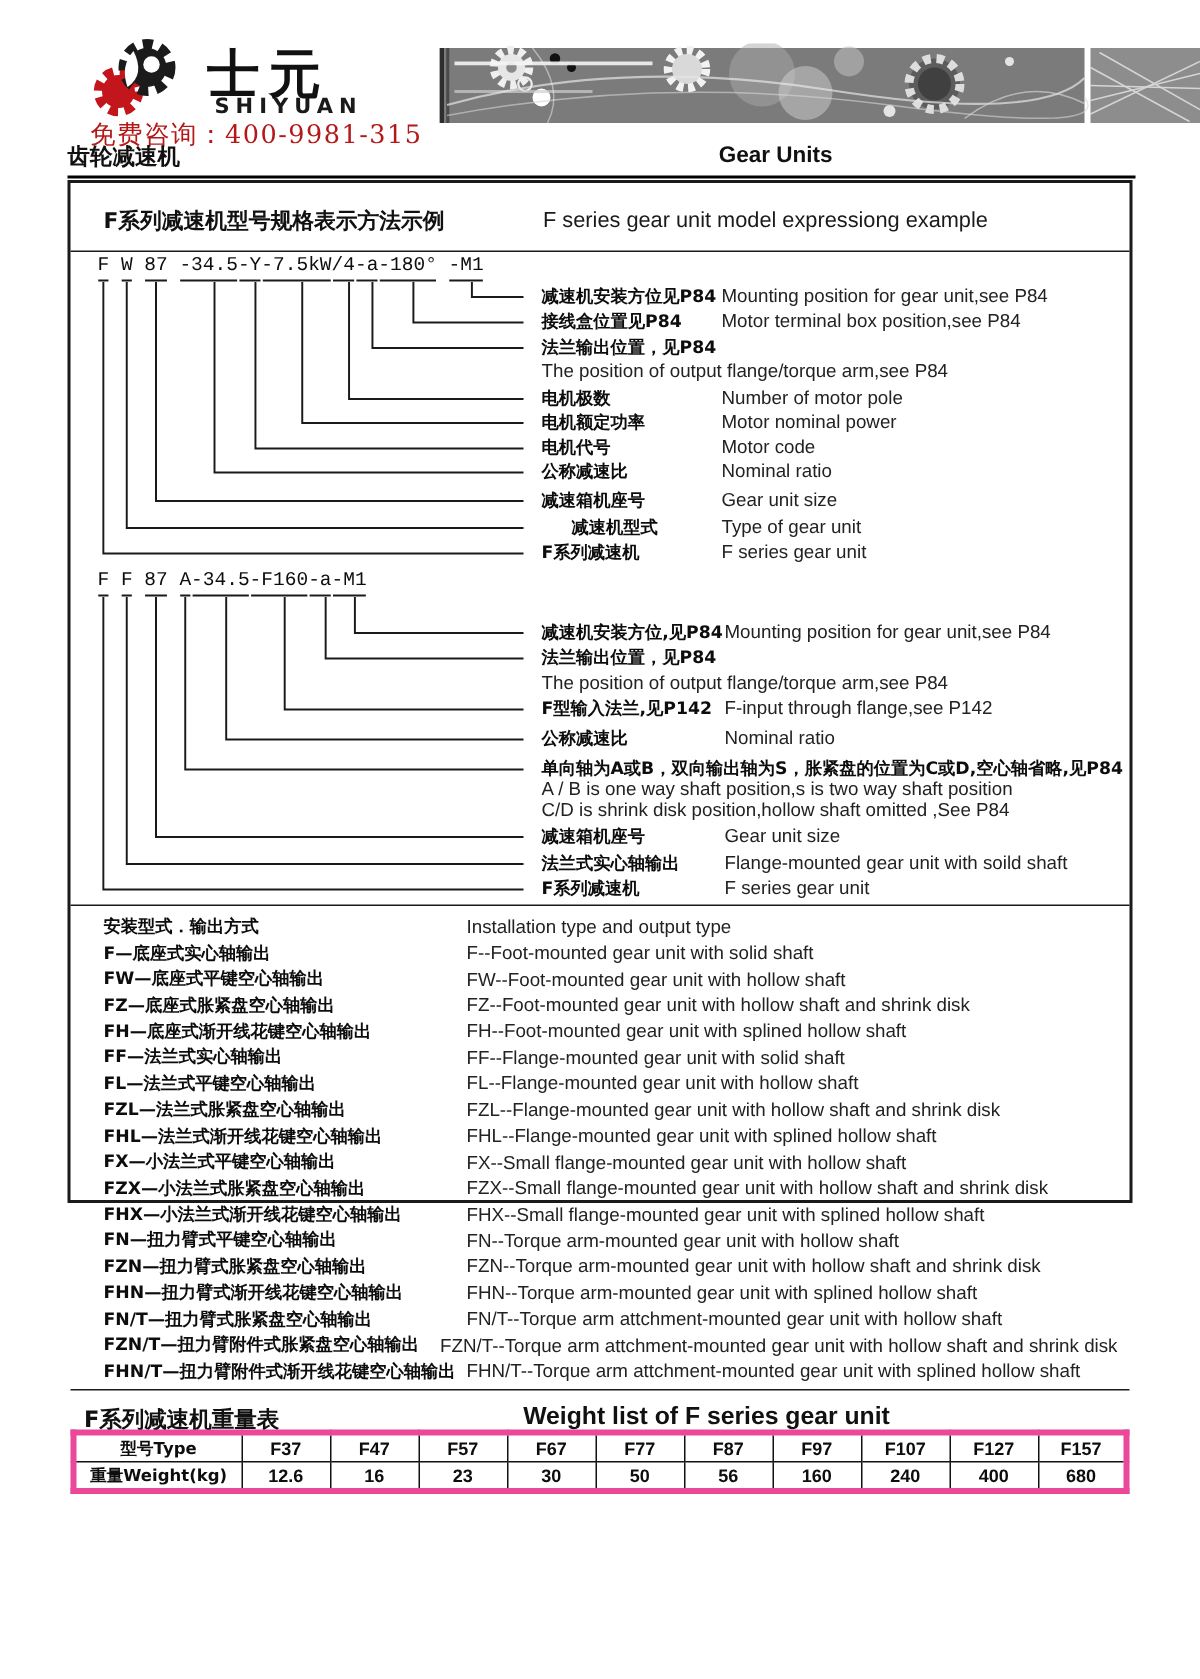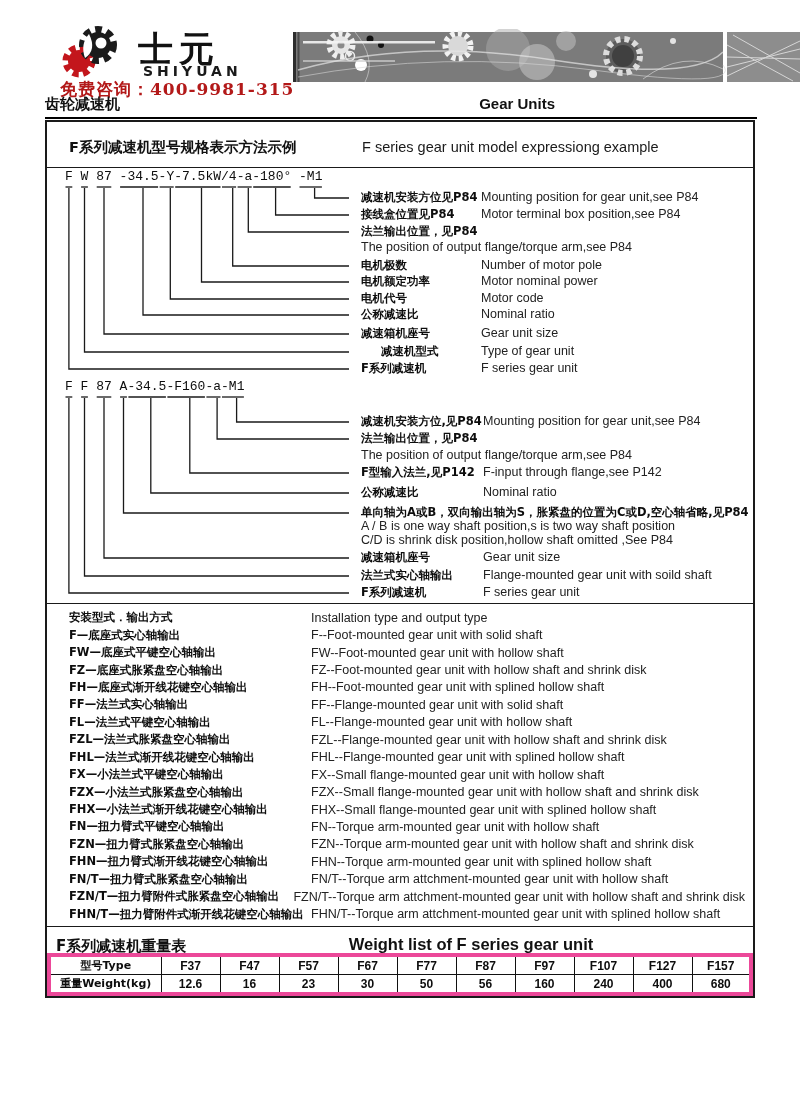--- a/index.html
+++ b/index.html
@@ -3,29 +3,29 @@
 <meta charset="utf-8">
 <style>
   html,body{margin:0;padding:0;background:#fff;}
   .page{position:relative;width:800px;height:1119px;background:#fff;overflow:hidden;
         font-family:"DejaVu Sans",sans-serif;color:#111;}
   
   .logo-svg{position:absolute;left:58px;top:24px;}
   .brand-zh{position:absolute;left:138px;top:26px;font-size:35px;font-weight:900;letter-spacing:6px;color:#111;}
   .brand-en{position:absolute;left:143px;top:63px;font-size:14px;font-weight:bold;letter-spacing:4px;color:#1a1a1a;}
   .hotline{position:absolute;left:60px;top:78px;font-family:"DejaVu Serif",serif;
-           font-size:17px;font-weight:bold;color:#b31919;letter-spacing:1px;}
+           font-size:17px;font-weight:normal;color:#b31919;letter-spacing:1px;}
   .banner{position:absolute;left:293px;top:29px;}
   
   .title-row{position:absolute;left:45px;top:95px;width:712px;height:22px;border-bottom:2.5px solid #000;}
   .title-zh{position:absolute;left:0;top:0;font-size:15px;font-weight:bold;}
   .title-en{position:absolute;left:350px;top:0;width:160px;text-align:right;font-size:15px;font-weight:bold;
             font-family:"Liberation Sans",sans-serif;}
   
-  .main-box{position:absolute;left:45px;top:120px;width:710px;height:878px;border:2px solid #1a1a1a;box-sizing:border-box;}
+  .main-box{position:absolute;left:45px;top:120px;width:710px;height:682px;border:2px solid #1a1a1a;box-sizing:border-box;}
   .box-inner{position:absolute;left:0;top:0;width:706px;height:874px;}
   .mb-title-zh{position:absolute;left:22px;top:16px;font-size:14.5px;font-weight:bold;}
   .mb-title-en{position:absolute;left:315px;top:17px;font-size:14.5px;font-family:"Liberation Sans",sans-serif;color:#1a1a1a;}
   .hdiv{position:absolute;left:0;width:706px;border-top:1.5px solid #1a1a1a;}
   .code-line{position:absolute;left:18px;font-family:"Liberation Mono","DejaVu Sans Mono",monospace;
              font-size:13px;font-weight:normal;white-space:pre;color:#0d0d0d;}
   .diag-svg{position:absolute;left:0;top:0;}
   .zh-label{position:absolute;font-size:11.5px;font-weight:bold;color:#0d0d0d;white-space:nowrap;line-height:13px;}
   .en-label{position:absolute;font-size:12.5px;color:#222;white-space:nowrap;line-height:13px;
             font-family:"Liberation Sans",sans-serif;}

